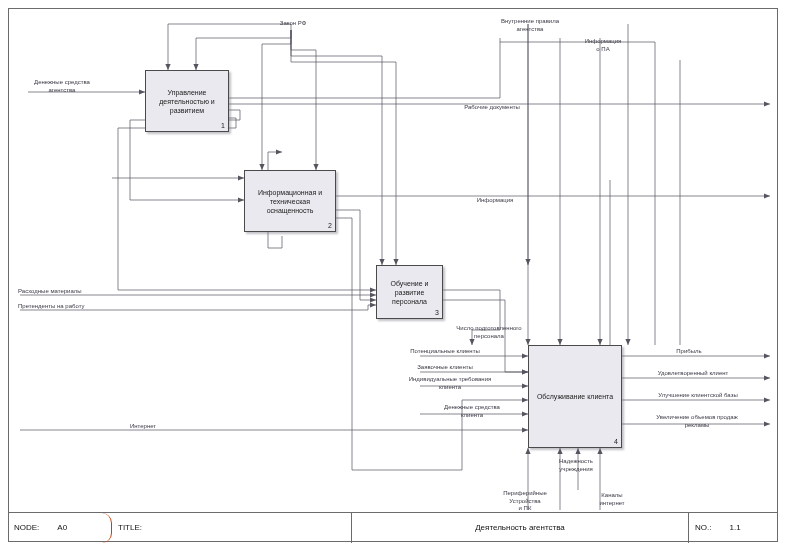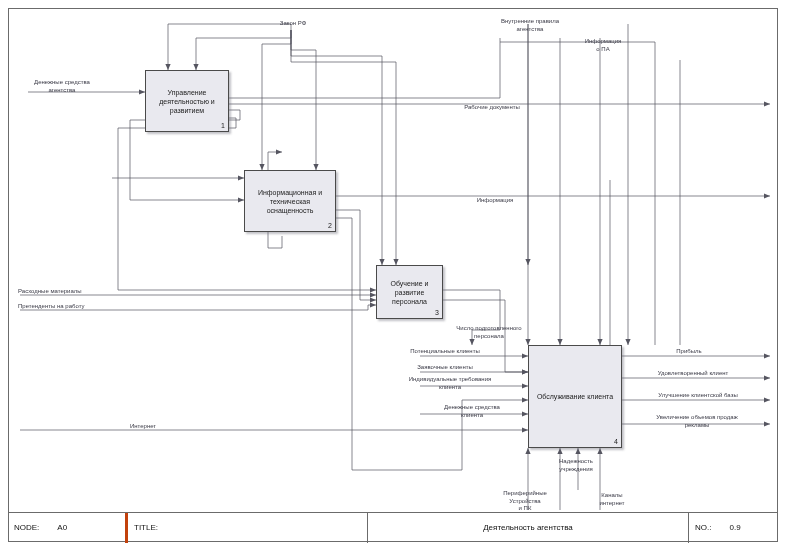--- a/index.html
+++ b/index.html
@@ -84,21 +84,21 @@
     font-size: 8px;
     color: #111;
   }
   .footer .cell {
     height: 30px;
     display: flex;
     align-items: center;
     box-sizing: border-box;
     padding-left: 6px;
   }
-  .footer .c-node { width: 120px; border-right: 3px solid #c2410c; }
+  .footer .c-node { width: 104px; border-right: 1px solid #c2410c; border-radius: 10px; }
   .footer .c-title { width: 240px; border-right: 1px solid #6b6b6b; }
   .footer .c-name { flex: 1; justify-content: center; padding-left: 0; }
   .footer .c-no { width: 90px; border-left: 1px solid #6b6b6b; align-items: center; }
   .footer .k { margin-right: 18px; }
   .sep-top {
     position: absolute;
     left: 8px;
     top: 512px;
     width: 770px;
     height: 1px;
@@ -264,17 +264,17 @@
     <div class="cell c-node">
       <span class="k">NODE:</span>
       <span>A0</span>
     </div>
     <div class="cell c-title">
       <span>TITLE:</span>
     </div>
     <div class="cell c-name">Деятельность агентства</div>
     <div class="cell c-no">
       <span class="k">NO.:</span>
-      <span>0.9</span>
+      <span>1.1</span>
     </div>
   </div>
 
 </div>
 
 </body></html>

